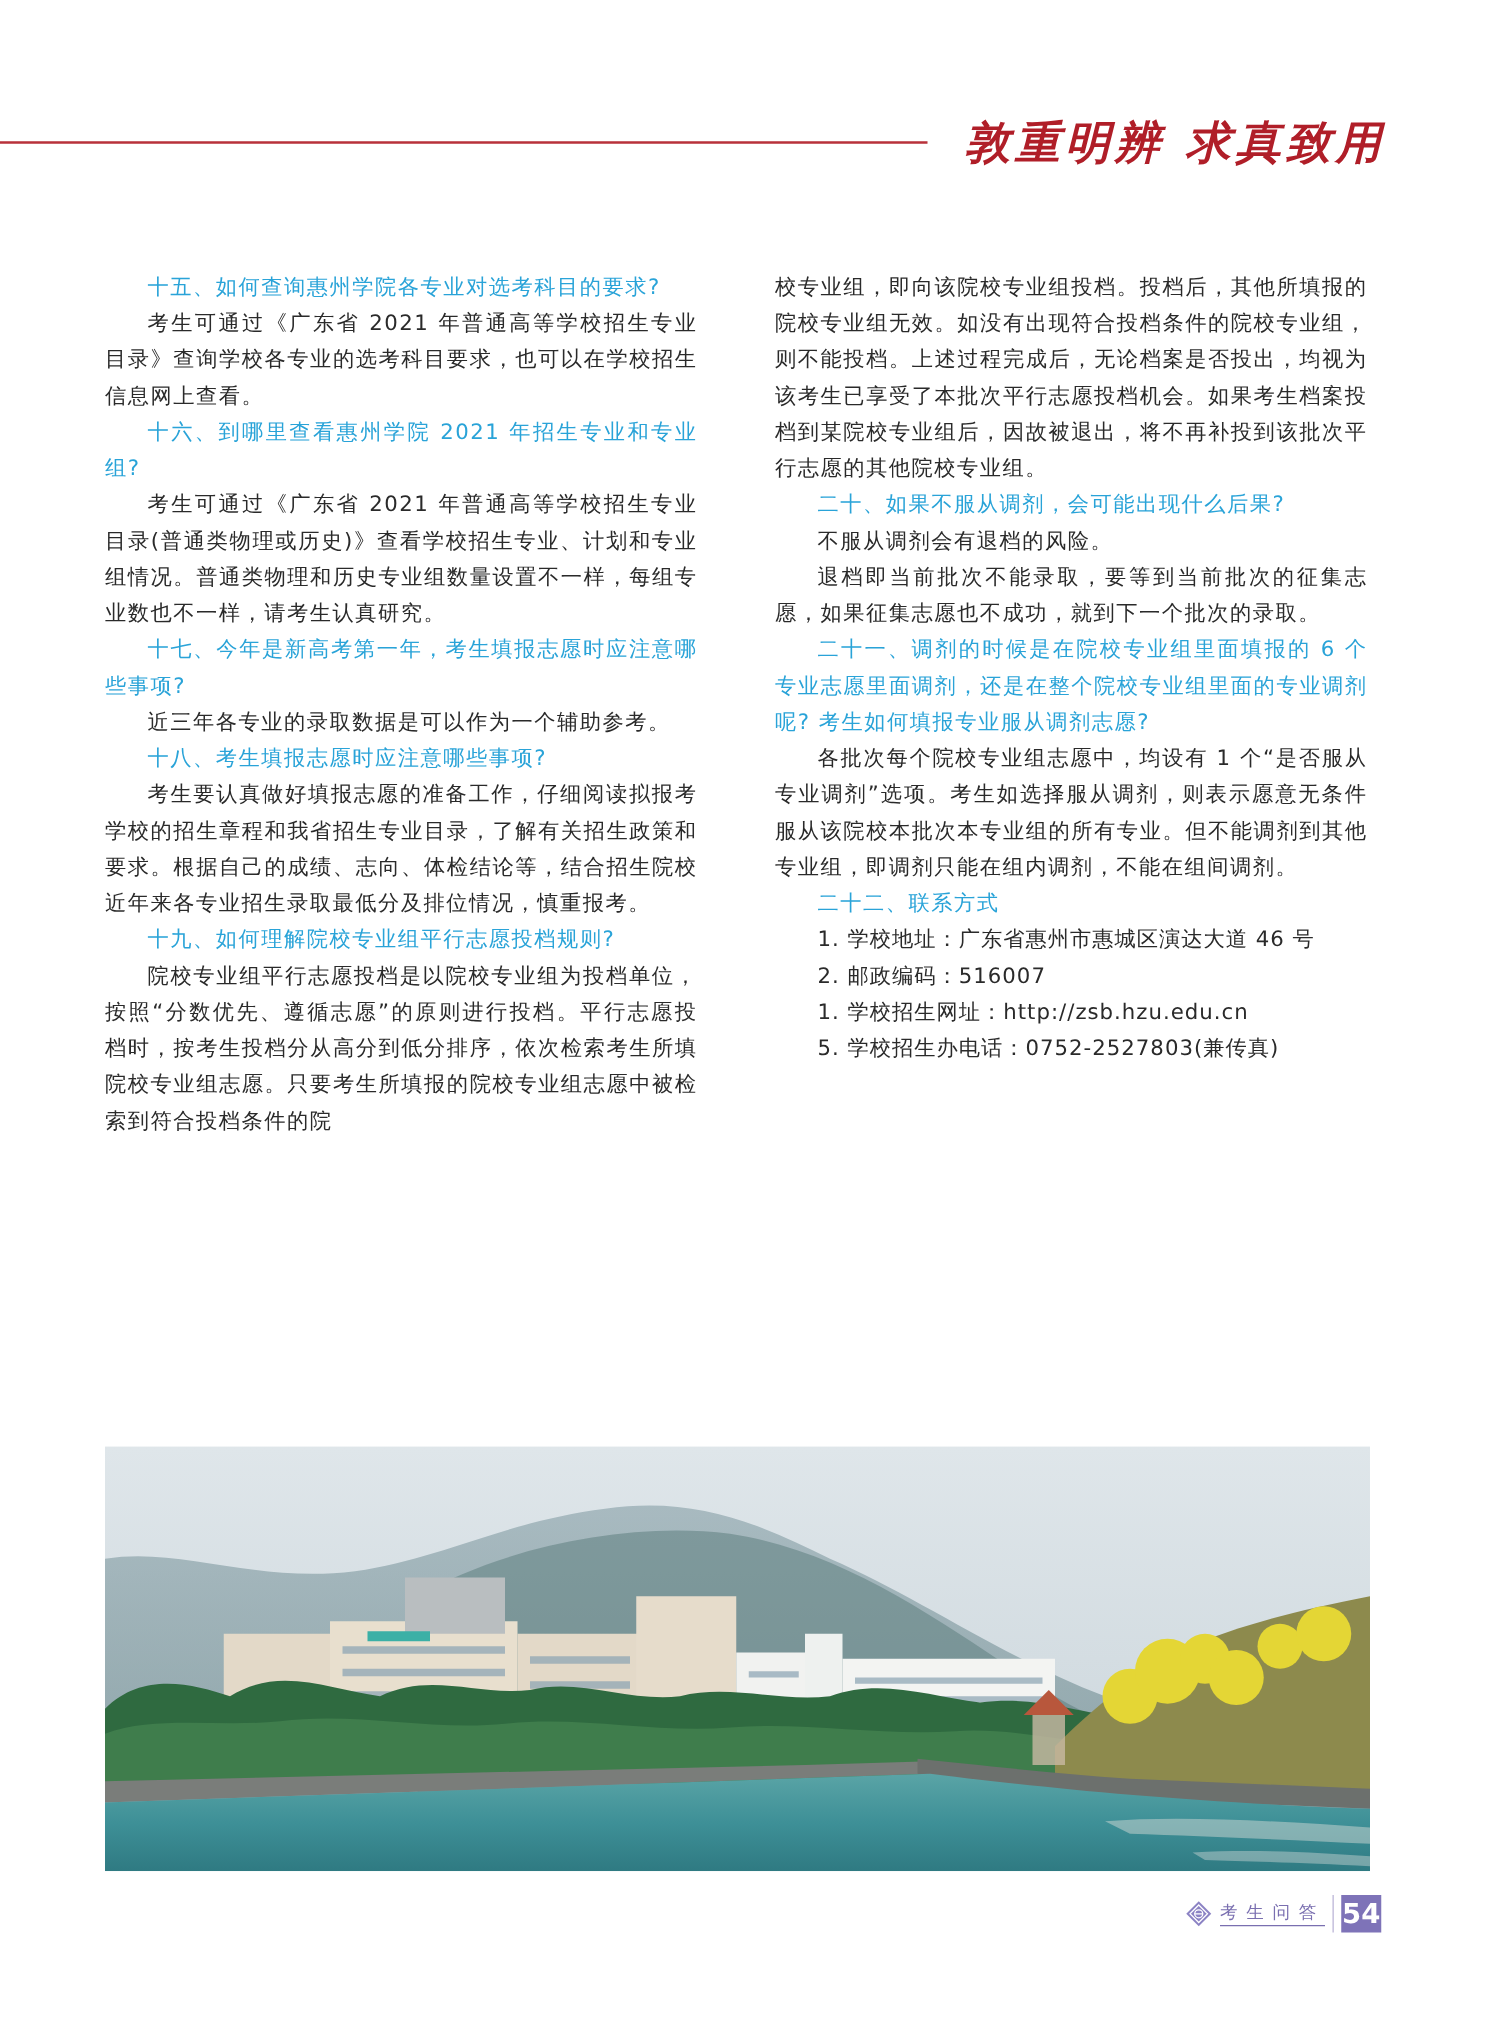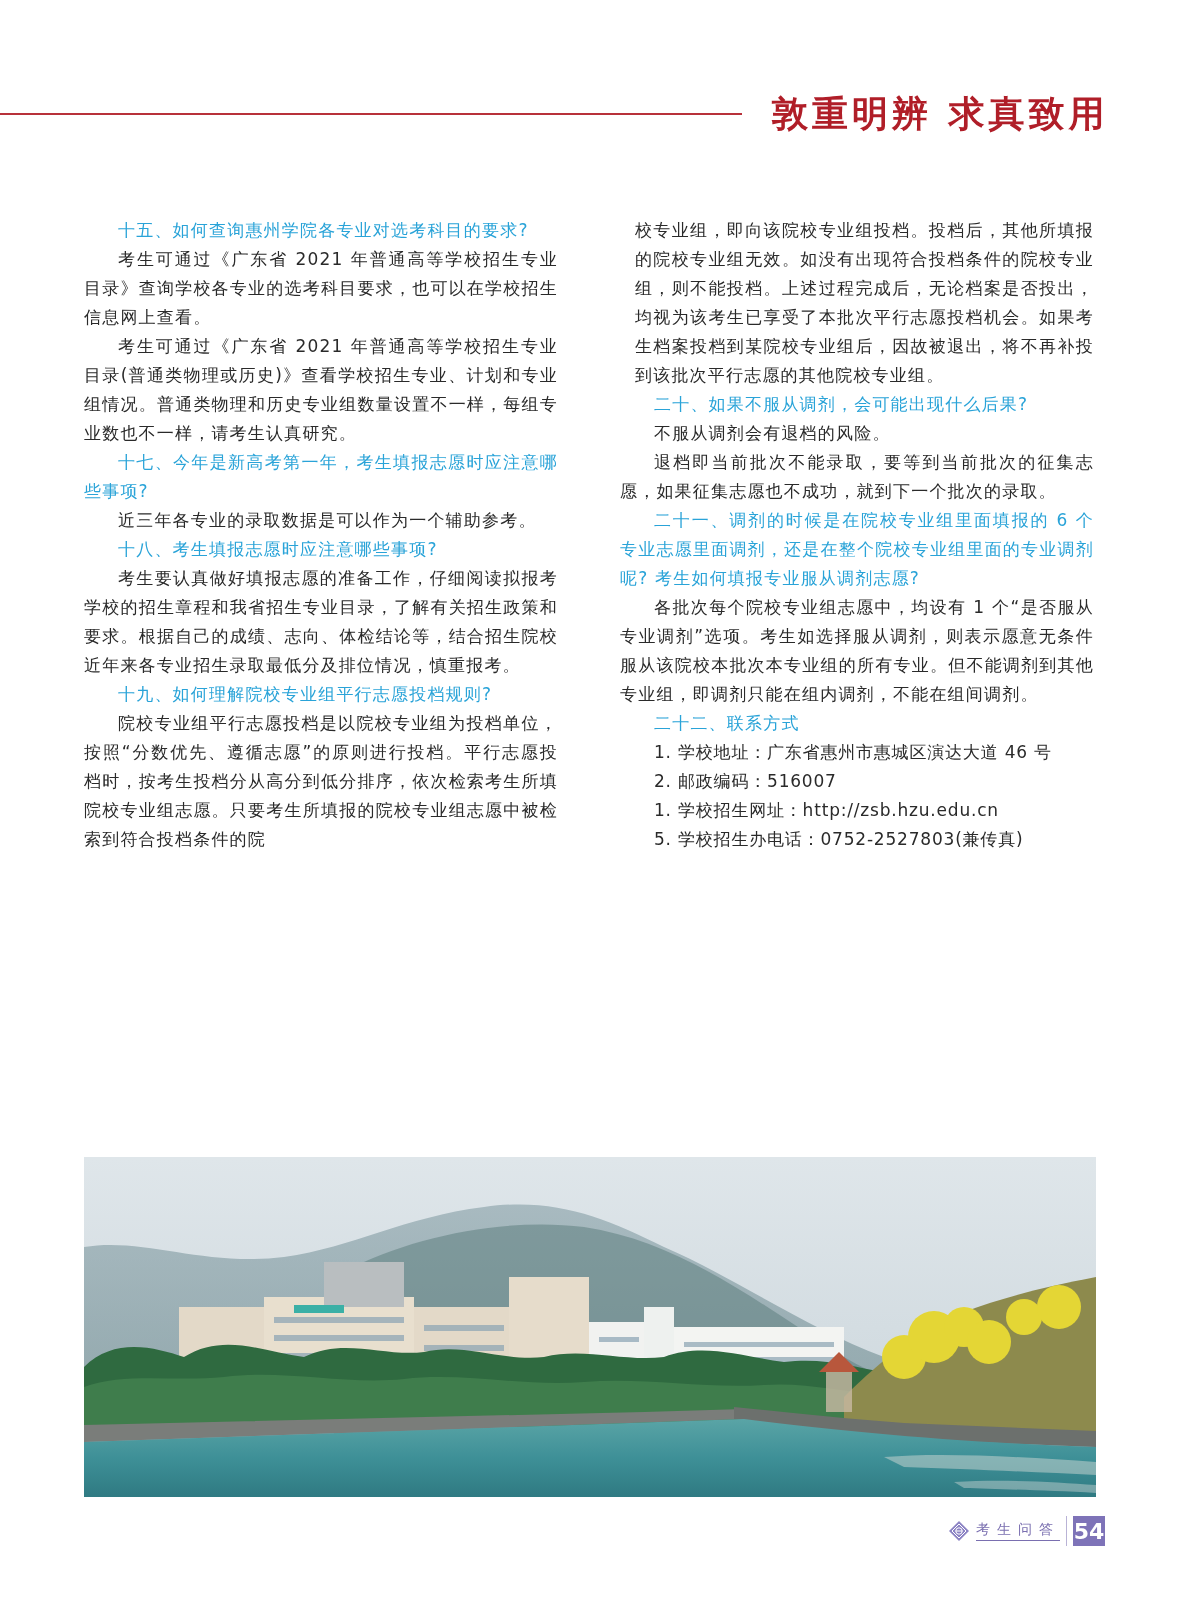--- a/index.html
+++ b/index.html
@@ -1,48 +1,49 @@
 <!DOCTYPE html>
 <html><head>
   <meta charset="utf-8">
   <style>
     * { margin: 0; padding: 0; box-sizing: border-box; }
     html, body { width: 1191px; height: 1616px; background: #ffffff; overflow: hidden; }
     body { position: relative; font-family: "DejaVu Sans", "Liberation Sans", sans-serif; color: #2a2a2a; }
 
     .header-rule { position: absolute; left: 0; top: 113px; width: 742px; height: 2px; background: #b8313a; }
-    .motto { position: absolute; left: 772px; top: 90px; font-family: "DejaVu Serif", "Liberation Serif", serif; font-weight: bold; font-size: 36px; color: #b01e28; letter-spacing: 4px; white-space: nowrap; }
+    .motto { position: absolute; left: 772px; top: 90px; font-family: "DejaVu Serif", "Liberation Serif", serif; font-style: italic; font-weight: bold; font-size: 36px; color: #b01e28; letter-spacing: 4px; white-space: nowrap; }
 
     .column { position: absolute; top: 216px; width: 474px; font-size: 17px; line-height: 29px; letter-spacing: 1.2px; text-align: justify; }
     .col-left { left: 84px; }
     .col-right { left: 620px; }
 
     .q { color: #29a3d8; text-indent: 2em; }
     .p { color: #2a2a2a; text-indent: 2em; }
-    .p.noindent { text-indent: 0; margin-left: 15px; }
+    .p.noindent { text-indent: 0; }
     .contact { color: #2a2a2a; padding-left: 2em; white-space: nowrap; letter-spacing: 0.8px; }
 
     .photo { position: absolute; left: 84px; top: 1157px; width: 1012px; height: 340px; overflow: hidden; }
     .photo svg { display: block; }
 
     .footer { position: absolute; left: 948px; top: 1516px; height: 30px; display: flex; align-items: center; }
     .footer-emblem { width: 22px; height: 22px; margin-right: 6px; }
     .footer-label { font-size: 14px; letter-spacing: 7px; color: #7a6fb0; border-bottom: 1px solid #7a6fb0; padding-bottom: 1px; }
     .footer-sep { width: 1px; height: 30px; background: #b9b3d6; margin: 0 6px 0 6px; }
     .page-num { width: 32px; height: 30px; background: #7e73b8; color: #ffffff; font-size: 22px; font-weight: bold; display: flex; align-items: center; justify-content: center; }
   </style>
 </head>
 <body>
 
 <div class="header-rule"></div>
 <div class="motto">敦重明辨 求真致用</div>
 
 <div class="column col-left">
   <p class="q">十五、如何查询惠州学院各专业对选考科目的要求?</p>
   <p class="p">考生可通过《广东省 2021 年普通高等学校招生专业目录》查询学校各专业的选考科目要求，也可以在学校招生信息网上查看。</p>
+  <p class="q">十六、到哪里查看惠州学院 2021 年招生专业和专业组?</p>
   <p class="p">考生可通过《广东省 2021 年普通高等学校招生专业目录(普通类物理或历史)》查看学校招生专业、计划和专业组情况。普通类物理和历史专业组数量设置不一样，每组专业数也不一样，请考生认真研究。</p>
   <p class="q">十七、今年是新高考第一年，考生填报志愿时应注意哪些事项?</p>
   <p class="p">近三年各专业的录取数据是可以作为一个辅助参考。</p>
   <p class="q">十八、考生填报志愿时应注意哪些事项?</p>
   <p class="p">考生要认真做好填报志愿的准备工作，仔细阅读拟报考学校的招生章程和我省招生专业目录，了解有关招生政策和要求。根据自己的成绩、志向、体检结论等，结合招生院校近年来各专业招生录取最低分及排位情况，慎重报考。</p>
   <p class="q">十九、如何理解院校专业组平行志愿投档规则?</p>
   <p class="p">院校专业组平行志愿投档是以院校专业组为投档单位，按照“分数优先、遵循志愿”的原则进行投档。平行志愿投档时，按考生投档分从高分到低分排序，依次检索考生所填院校专业组志愿。只要考生所填报的院校专业组志愿中被检索到符合投档条件的院</p>
 </div>
 
 <div class="column col-right">

